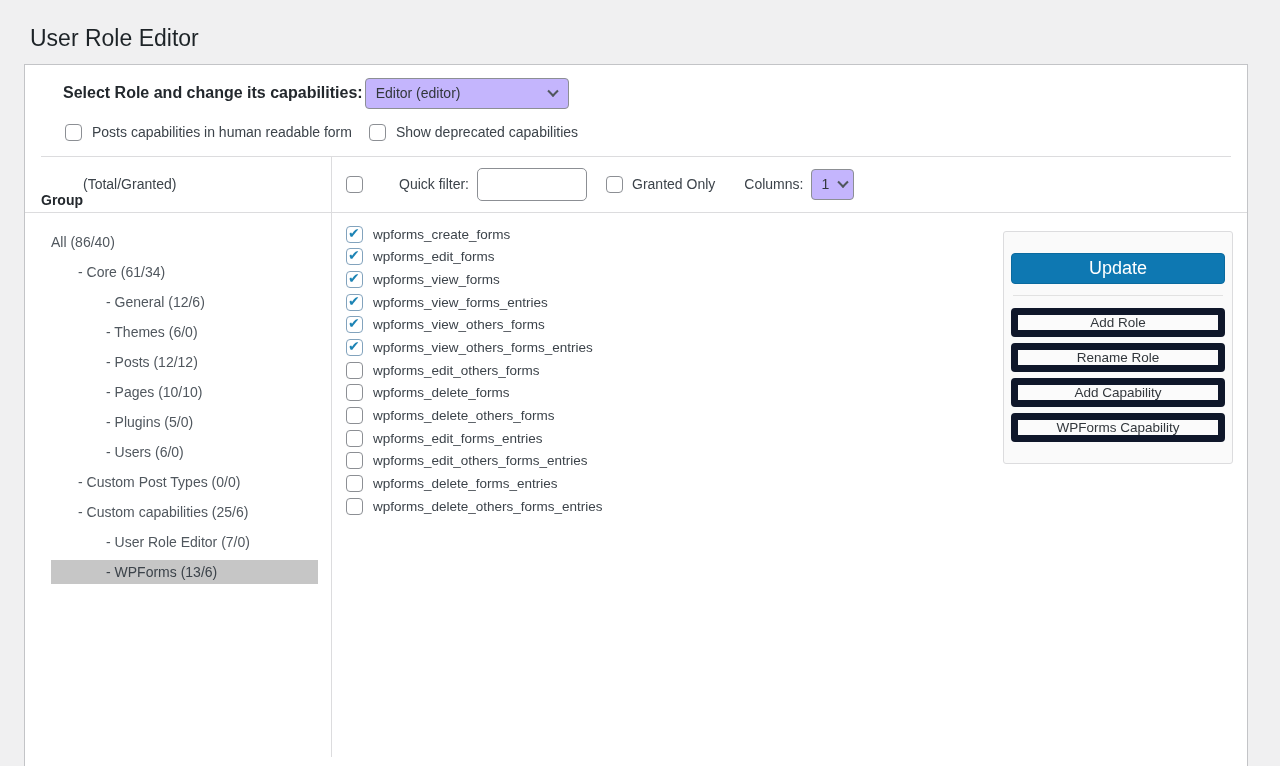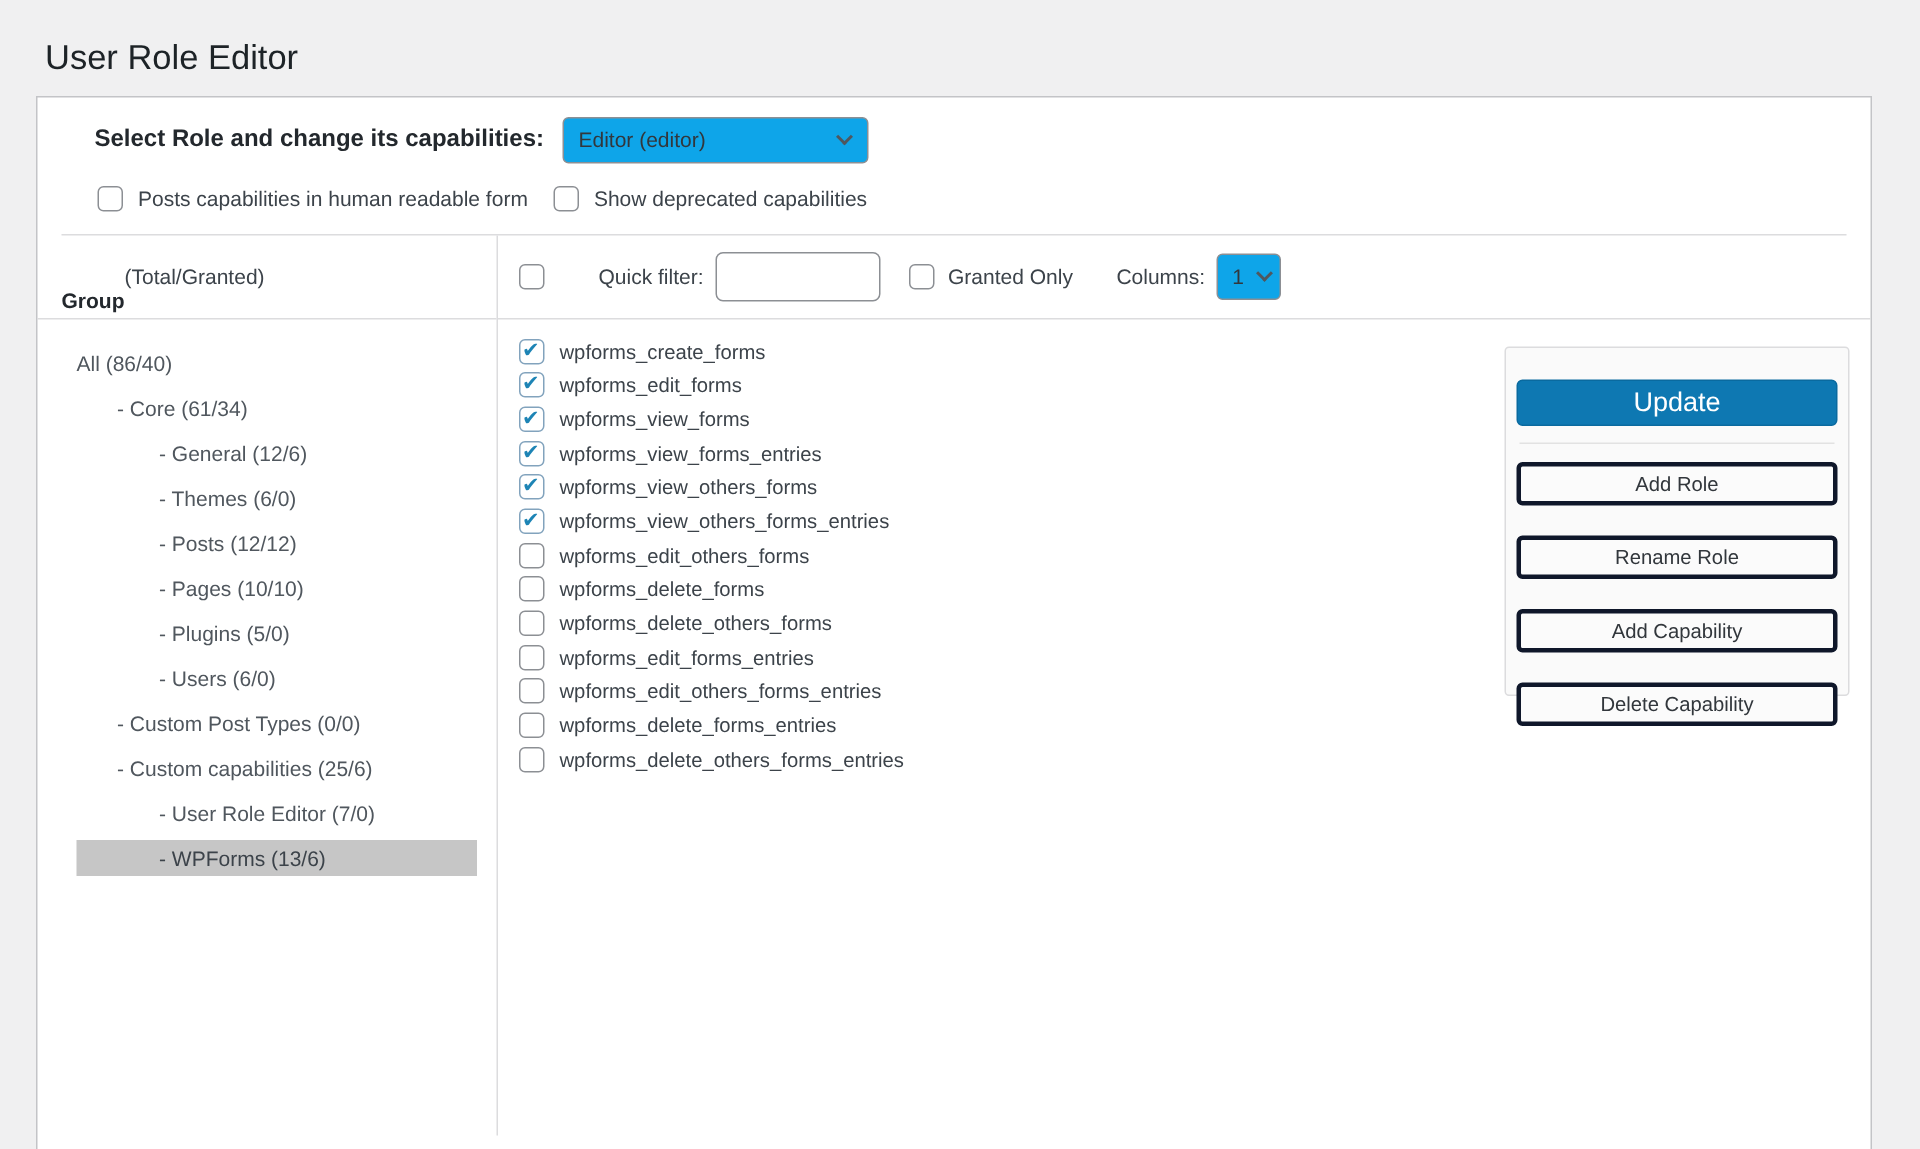--- a/index.html
+++ b/index.html
@@ -26,27 +26,27 @@
   
   .role-row {
     display: flex;
     align-items: center;
     padding: 13px 16px 6px 38px;
   }
   .role-label {
     font-size: 16px;
     font-weight: 700;
     color: #23282d;
-    margin-right: 12px;
+    margin-right: 2px;
   }
   .select-wrap { position: relative; display: inline-block; }
   select {
     appearance: none;
     -webkit-appearance: none;
-    background: #0ea5e9;
+    background: #c4b5fd;
     border: 1px solid #8c8f94;
     border-radius: 4px;
     font-family: "Liberation Sans", "DejaVu Sans", sans-serif;
     font-size: 14px;
     color: #32373c;
   }
   .role-select { width: 204px; height: 31px; padding: 0 28px 0 10px; }
   .chev {
     position: absolute;
     right: 12px;
@@ -172,24 +172,24 @@
     height: 31px;
     background: #0e78b2;
     border: 1px solid #0a6a9f;
     color: #ffffff;
     font-size: 18px;
   }
   .panel-divider { border-top: 1px solid #e2e2e2; margin: 11px 2px 12px 2px; }
   .btn-secondary {
     height: 29px;
     background: #fbfbfb;
-    border: 3px solid #0f172a;
+    border: 7px solid #0f172a;
     color: #32373c;
     font-size: 13.5px;
-    margin-bottom: 20px;
+    margin-bottom: 6px;
   }
 </style>
 </head>
 <body>
 
 <h1 class="page-title">User Role Editor</h1>
 
 <div class="panel">
 
   <div class="role-row">
@@ -309,18 +309,18 @@
         </div>
     </div>
 
     <div class="action-panel">
       <button class="btn btn-primary">Update</button>
       <div class="panel-divider"></div>
       <div id="secondary-buttons">
           <button class="btn btn-secondary">Add Role</button>
           <button class="btn btn-secondary">Rename Role</button>
           <button class="btn btn-secondary">Add Capability</button>
-          <button class="btn btn-secondary">Delete Capability</button>
+          <button class="btn btn-secondary">WPForms Capability</button>
         </div>
     </div>
 
   </div>
 </div>
 
 </body></html>

